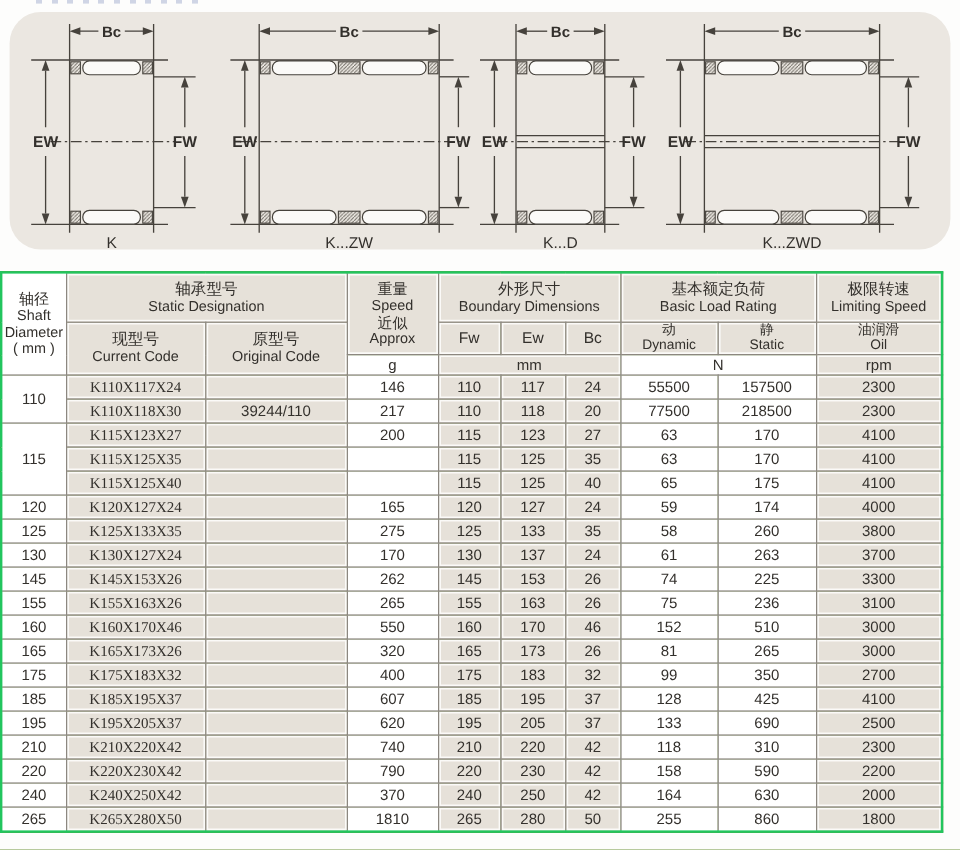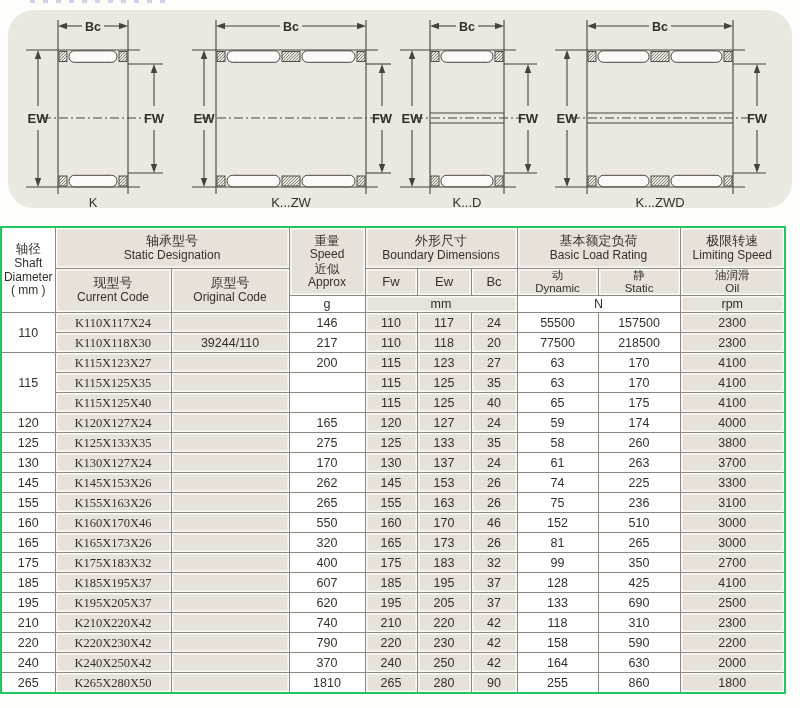--- a/index.html
+++ b/index.html
@@ -486,19 +486,19 @@
         <td class="white">630</td>
         <td class="beige">2000</td>
       </tr>
       <tr>
         <td rowspan="1" class="white">265</td>
         <td class="beige code">K265X280X50</td>
         <td class="beige orig"></td>
         <td class="white">1810</td>
         <td class="beige">265</td>
         <td class="beige">280</td>
-        <td class="beige">90</td>
+        <td class="beige">50</td>
         <td class="white">255</td>
         <td class="white">860</td>
         <td class="beige">1800</td>
       </tr>
     </tbody>
 </table>
 
 </body></html>

